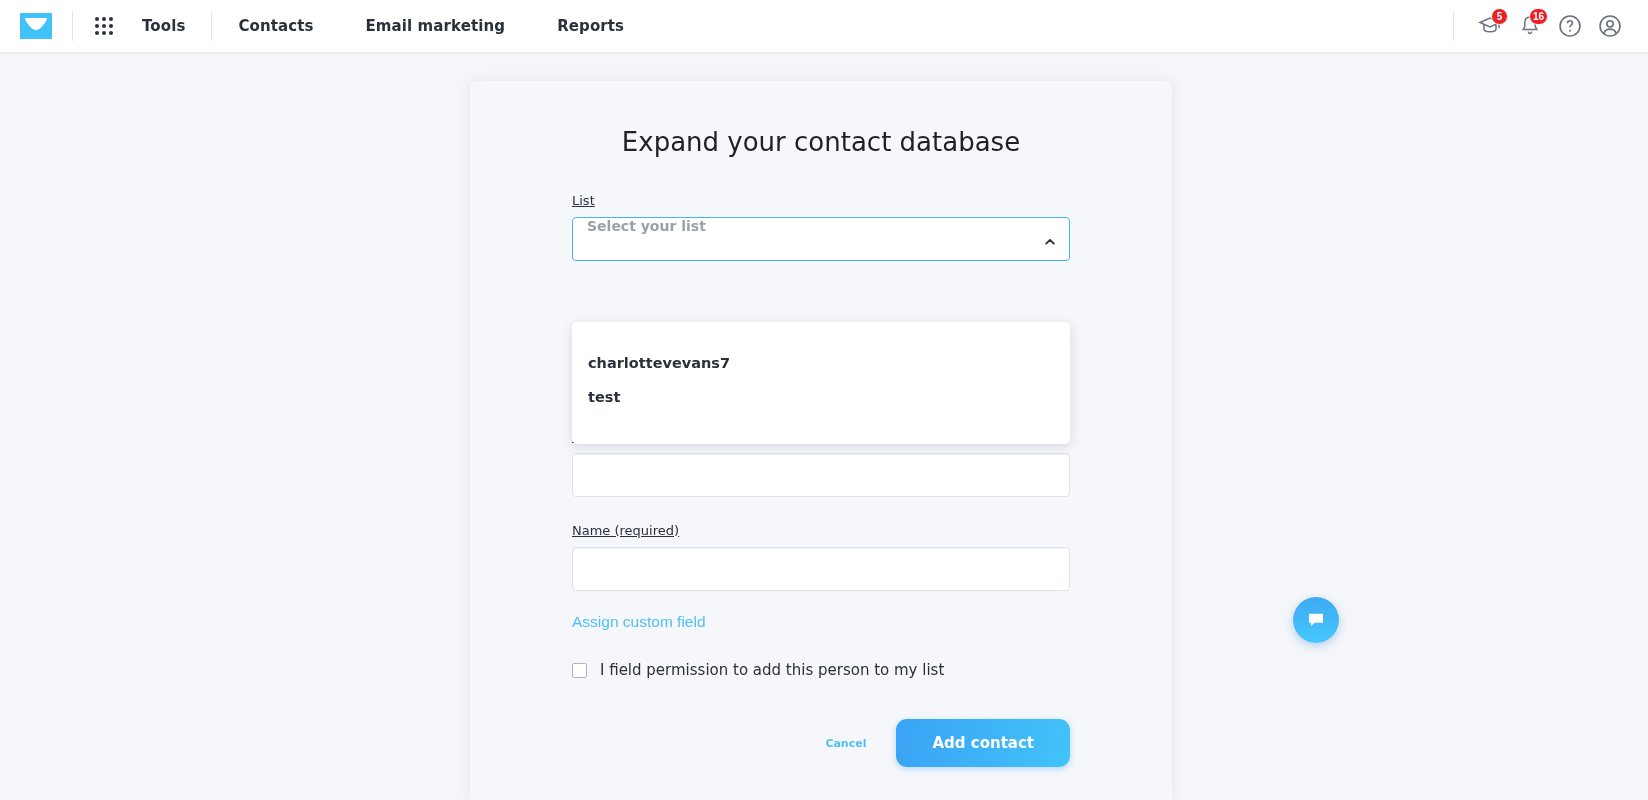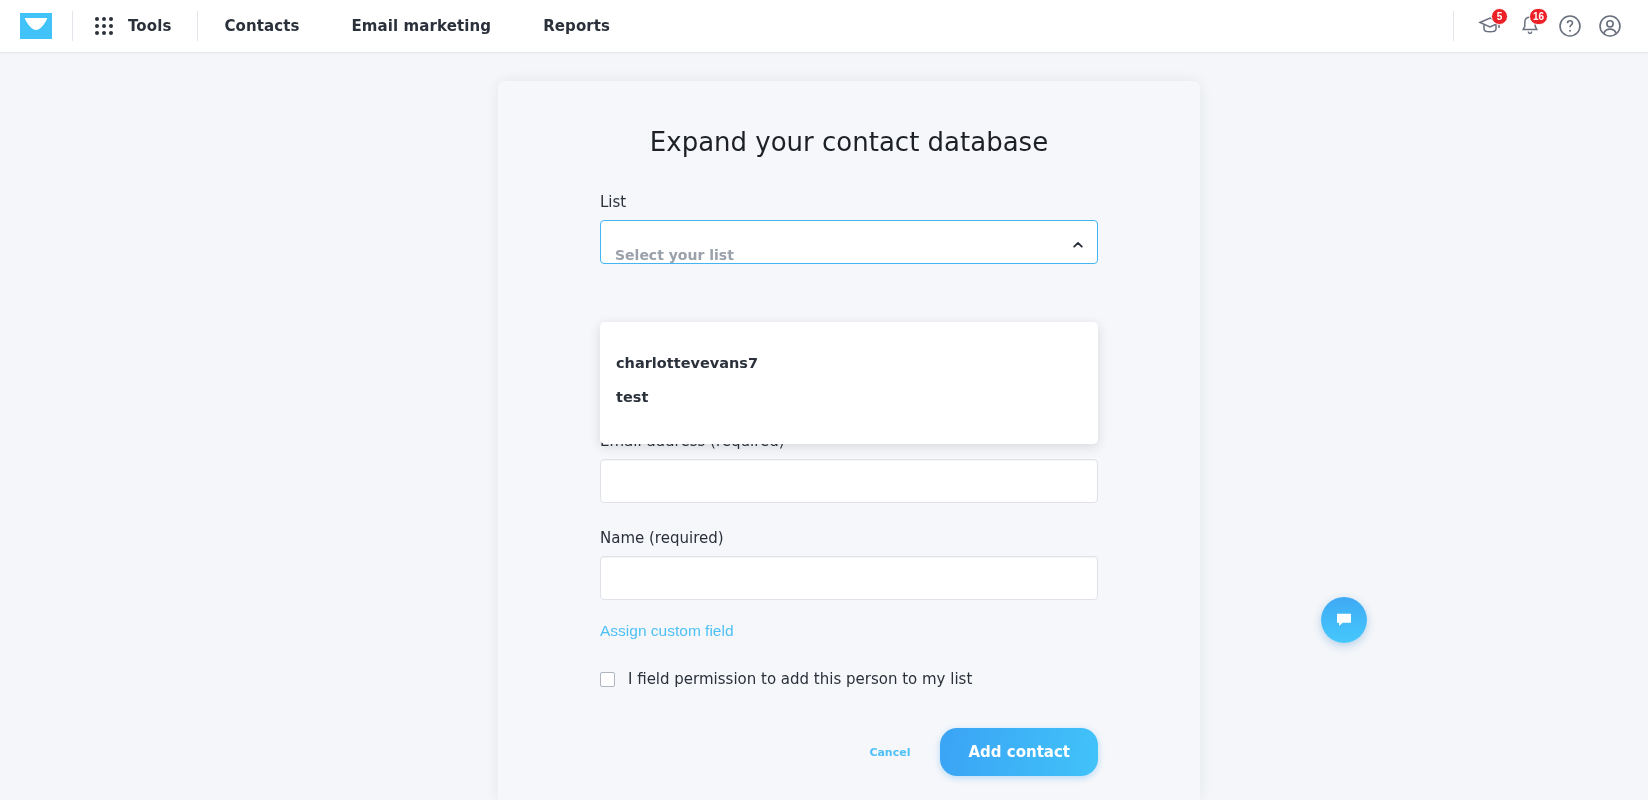--- a/index.html
+++ b/index.html
@@ -20,21 +20,21 @@
     z-index: 30;
   }
   .logo-wrap { width: 72px; display: flex; justify-content: center; align-items: center; }
   .logo {
     width: 32px; height: 26px; background: #41c3f9;
     display: flex; align-items: center; justify-content: center;
   }
   .logo svg { display:block; }
   .nav-divider { width: 1px; height: 30px; background: #e2e6ec; }
   .tools-btn {
-    display: flex; align-items: center; gap: 15px;
+    display: flex; align-items: center; gap: 29px;
     padding: 0 26px 0 22px; height: 52px; cursor: pointer;
   }
   .dots-grid {
     display: grid; grid-template-columns: repeat(3, 4px);
     grid-template-rows: repeat(3, 4px); gap: 3px;
   }
   .dots-grid i { width: 4px; height: 4px; background: #2b313b; border-radius: 50%; display:block; }
   .tools-label, .nav-link {
     font-family: "DejaVu Sans", sans-serif;
     font-size: 15px; font-weight: 700; color: #2b313b;
@@ -53,46 +53,47 @@
     position: absolute; top: 2px; right: 2px;
     min-width: 17px; height: 17px; padding: 0 3px;
     background: #ec2027; color: #fff;
     border-radius: 9px; font-size: 10px; font-weight: 700;
     display: flex; align-items: center; justify-content: center;
     font-family: "Liberation Sans", sans-serif;
     border: 1.5px solid #fff;
   }
 
   
-  .page { position: absolute; top: 52px; left: 0; width: 1372px; height: 748px; background: #f4f6f9; margin-left: 28px; }
+  .page { position: absolute; top: 52px; left: 0; width: 1372px; height: 748px; background: #f4f6f9; }
   .card {
     position: absolute; left: 470px; top: 29px;
     width: 702px; min-height: 719px;
     background: #f6f7fa;
     border-radius: 7px 7px 0 0;
     box-shadow: 0 0 14px rgba(30,40,60,0.07);
   }
   .card-title {
     text-align: center;
     font-size: 26px; font-weight: 400; color: #1d2026;
     padding-top: 46px;
     font-family: "DejaVu Sans", sans-serif;
   }
   .form { padding: 0 102px 0 102px; margin-top: 36px; position: relative; }
   .field-label {
-    font-size: 15px; color: #2b313b; margin-bottom: 9px;
-    font-family: "DejaVu Sans", sans-serif;
+    font-size: 13px; color: #2b313b; margin-bottom: 9px;
+    font-family: "DejaVu Sans", sans-serif;
+    text-decoration: underline;
   }
 
   
   .select-box {
     position: relative; height: 44px;
     background: #fff; border: 1.5px solid #41b6f0;
     border-radius: 4px;
-    display: flex; align-items: flex-end;
+    display: flex; align-items: flex-start;
     padding: 0 38px 0 14px; cursor: pointer;
   }
   .select-placeholder {
     font-size: 14px; font-weight: 700; color: #9aa1ab;
     font-family: "DejaVu Sans", sans-serif;
   }
   .chevron {
     position: absolute; right: 13px; top: 50%;
     transform: translateY(-50%);
     width: 12px; height: 12px; color: #2b313b;
@@ -155,21 +156,21 @@
   .btn-cancel {
     background: none; border: none; cursor: pointer;
     font-family: "DejaVu Sans", sans-serif;
     font-size: 11px; font-weight: 700; color: #4ec0f7;
     padding: 12px 22px;
   }
   .btn-primary {
     border: none; cursor: pointer; color: #fff;
     font-family: "DejaVu Sans", sans-serif;
     font-size: 15px; font-weight: 700;
-    padding: 15px 28px; border-radius: 17px;
+    padding: 15px 36px; border-radius: 11px;
     background: linear-gradient(100deg, #3aa3f5 0%, #41c3f9 100%);
     box-shadow: 0 2px 7px rgba(58,163,245,0.35);
     white-space: nowrap;
   }
 
   
   .chat-fab {
     position: absolute; right: 33px; bottom: 157px;
     width: 46px; height: 46px; border-radius: 50%;
     background: linear-gradient(180deg, #3fa9f5 0%, #45c8fb 100%);

